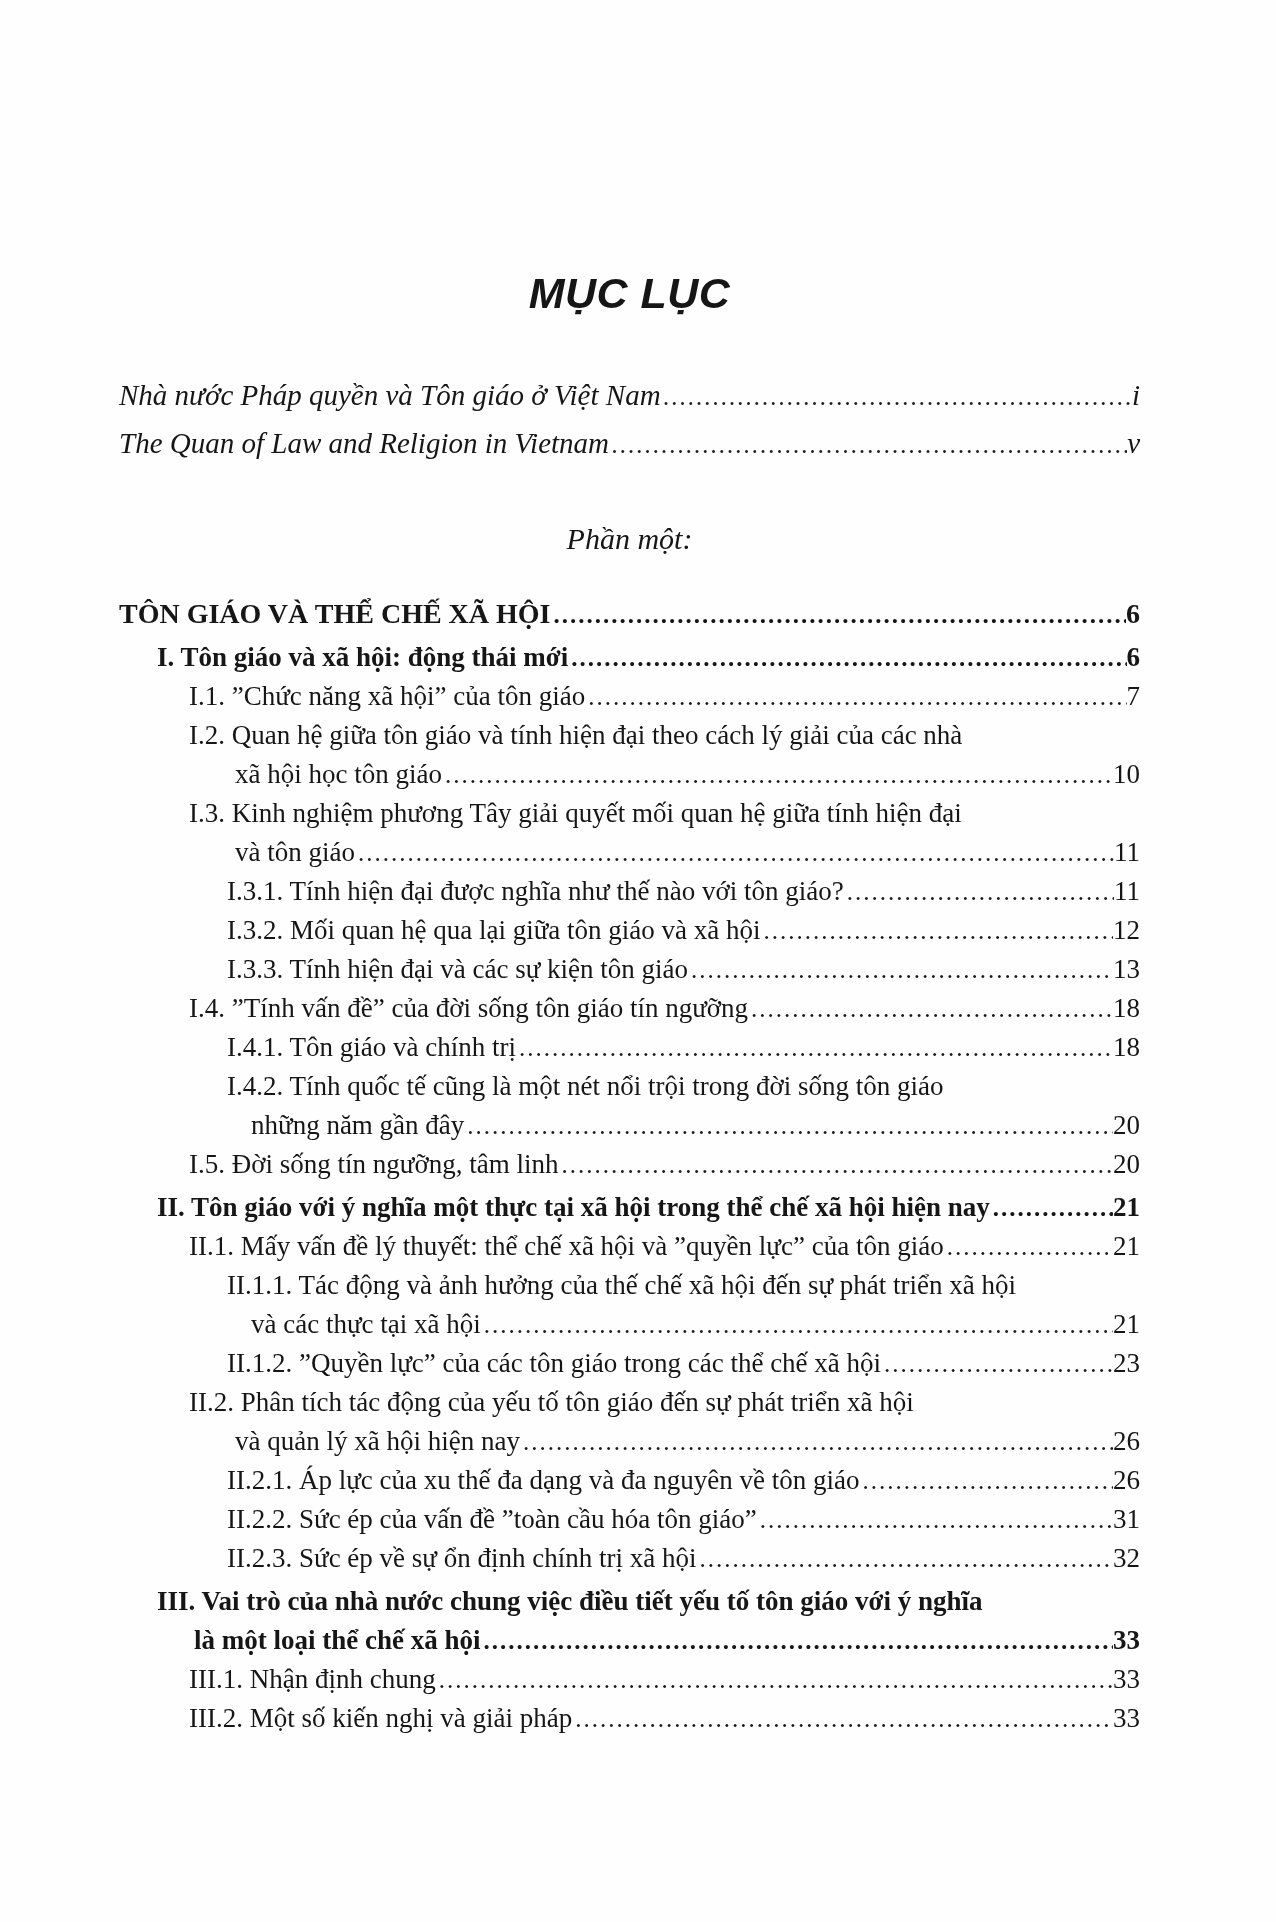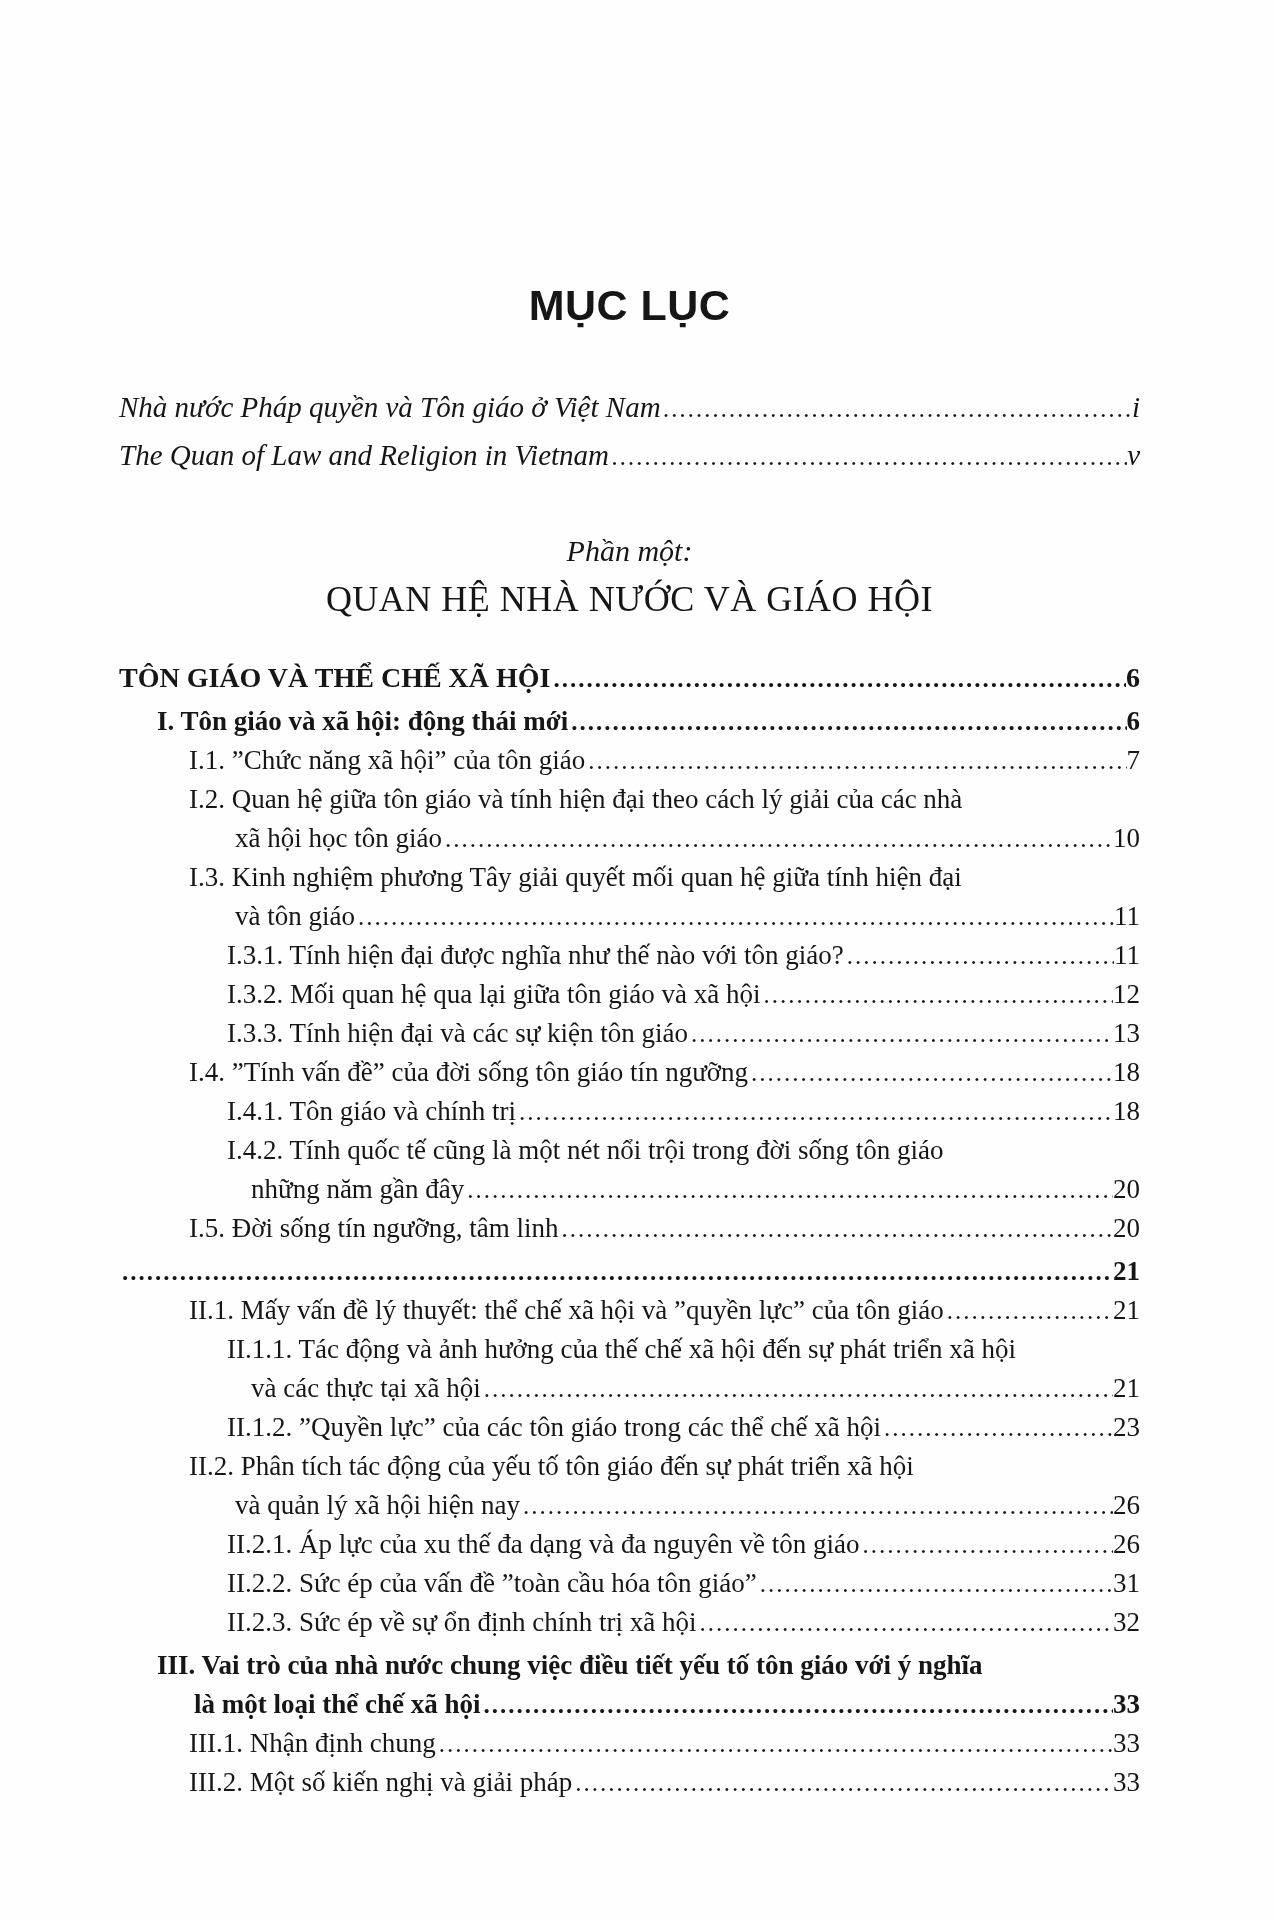--- a/index.html
+++ b/index.html
@@ -8,28 +8,29 @@
     position:relative;
     width:1276px;height:1922px;
     background:#fefefe;
     color:#161616;
     font-family:"Liberation Serif",serif;
     overflow:hidden;
   }
   .content{margin-left:119px;width:1021px;}
 
   .doc-title{
-    margin:16px;
+    margin:4px;
     padding-top:264px;
     text-align:center;
     font-family:"Liberation Sans",sans-serif;
     font-weight:700;
     font-size:43px;
     line-height:50px;
     letter-spacing:0.5px;
+    font-style:italic;
   }
 
   .front{margin-top:54px;}
   .front .toc-row{
     line-height:46px;
     font-size:29px;
     font-style:italic;
   }
 
   .part-label{
@@ -95,21 +96,20 @@
           <span class="leader"></span>
           <span class="pg">i</span>
         </div>
         <div class="toc-row">
           <span class="t ind-none">The Quan of Law and Religion in Vietnam</span>
           <span class="leader"></span>
           <span class="pg">v</span>
         </div>
       </div>
     <div class="part-label">Phần một:</div>
-    <div class="part-title">QUAN HỆ NHÀ NƯỚC VÀ GIÁO HỘI</div>
     <div class="entries">
         <div class="entry st-chapter">
           <div class="toc-row">
             <span class="t ind-chapter">TÔN GIÁO VÀ THỂ CHẾ XÃ HỘI</span>
             <span class="leader"></span>
             <span class="pg">6</span>
           </div>
         </div>
         <div class="entry st-section">
           <div class="toc-row">
@@ -192,20 +192,21 @@
         </div>
         <div class="entry st-plain">
           <div class="toc-row">
             <span class="t ind-sub">I.5. Đời sống tín ngưỡng, tâm linh</span>
             <span class="leader"></span>
             <span class="pg">20</span>
           </div>
         </div>
         <div class="entry st-section">
           <div class="toc-row">
+            <span class="t ind-section">II. Tôn giáo với ý nghĩa một thực tại xã hội trong thể chế xã hội hiện nay</span>
             <span class="leader"></span>
             <span class="pg">21</span>
           </div>
         </div>
         <div class="entry st-plain">
           <div class="toc-row">
             <span class="t ind-sub">II.1. Mấy vấn đề lý thuyết: thể chế xã hội và ”quyền lực” của tôn giáo</span>
             <span class="leader"></span>
             <span class="pg">21</span>
           </div>

